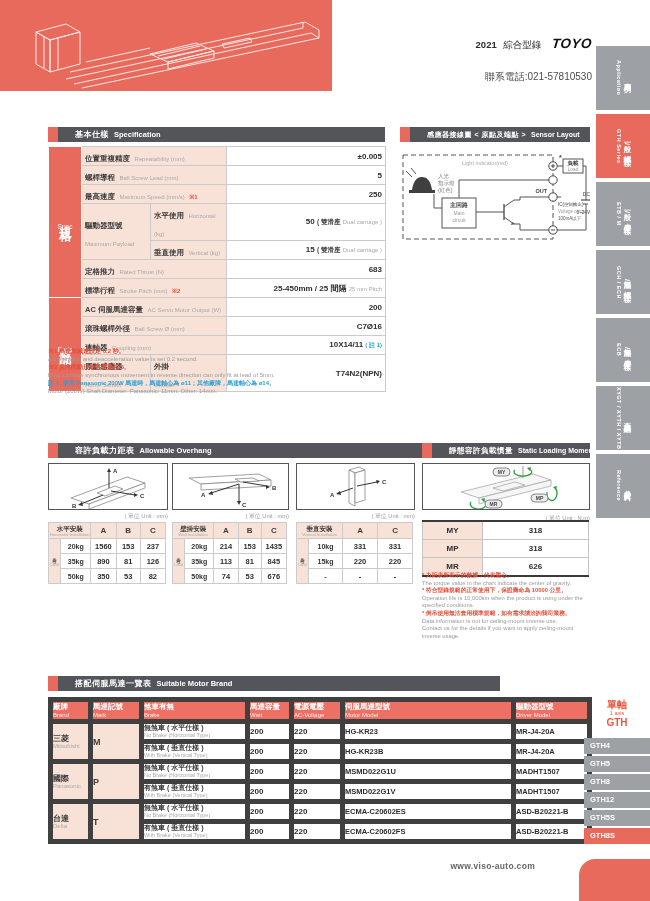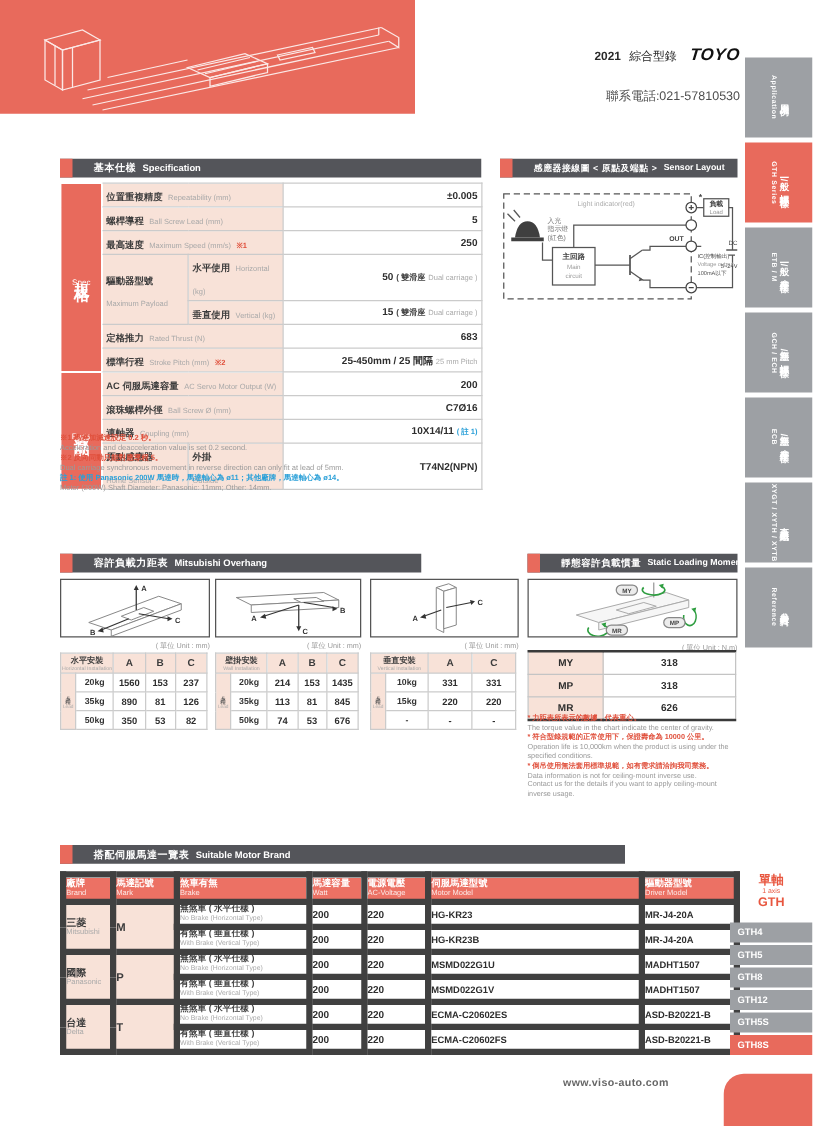--- a/index.html
+++ b/index.html
@@ -342,24 +342,24 @@
   <polyline points="186,54 186,80 157,80" fill="none" stroke="#555"></polyline>
   <text x="190" y="46" font-size="5" fill="#444" text-anchor="end">DC</text>
   <text x="190" y="64" font-size="4.6" fill="#444" text-anchor="end">5~24V</text>
 
   <line x1="157" y1="47" x2="161" y2="47" stroke="#555"></line>
   <text x="158" y="56" font-size="4.5" fill="#444">IC(控制輸出)</text>
   <text x="158" y="63" font-size="4.5" fill="#999">Voltage output</text>
   <text x="158" y="70" font-size="4.5" fill="#555">100mA以下</text>
 </svg>
 
-<div class="abs secbar" style="left:48px;top:443px;width:289px">
+<div class="abs secbar" style="left:48px;top:443px;width:403px">
   <span class="sq"></span>
   <span class="zh">容許負載力距表</span>
-  <span class="en">Mitsubishi Overhang</span>
+  <span class="en">Allowable Overhang</span>
 </div>
 
 <div class="abs" style="left:48px;top:463px;width:120px">
   <div class="diag-box">
     <svg width="118" height="45" viewBox="0 0 118 45">
       <g stroke="#888" fill="#fff" stroke-width="0.8">
         <polygon points="22,34 78,13 96,19 40,40"></polygon>
         <polygon points="40,40 96,19 96,24 40,45"></polygon>
         <polygon points="48,29 66,22 74,25 56,32"></polygon>
       </g>

